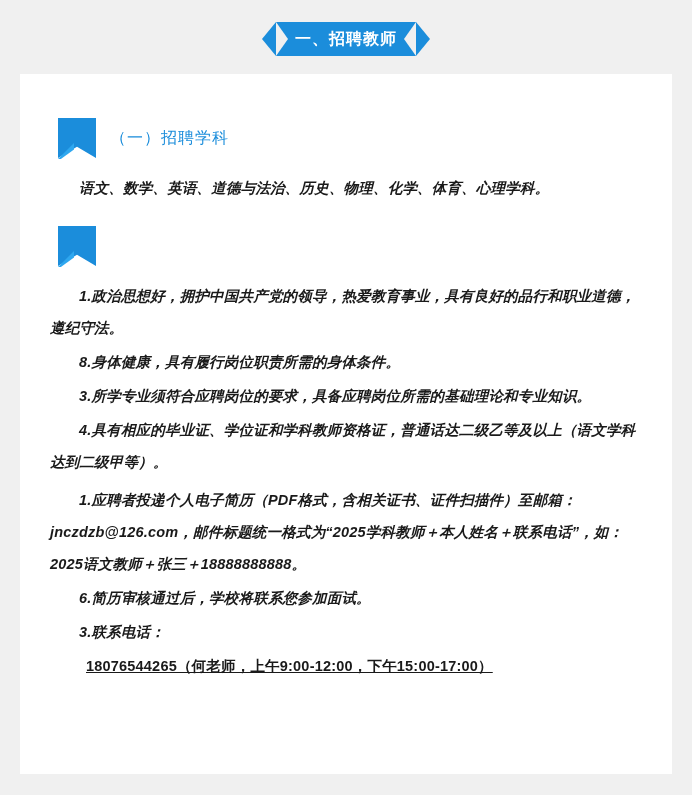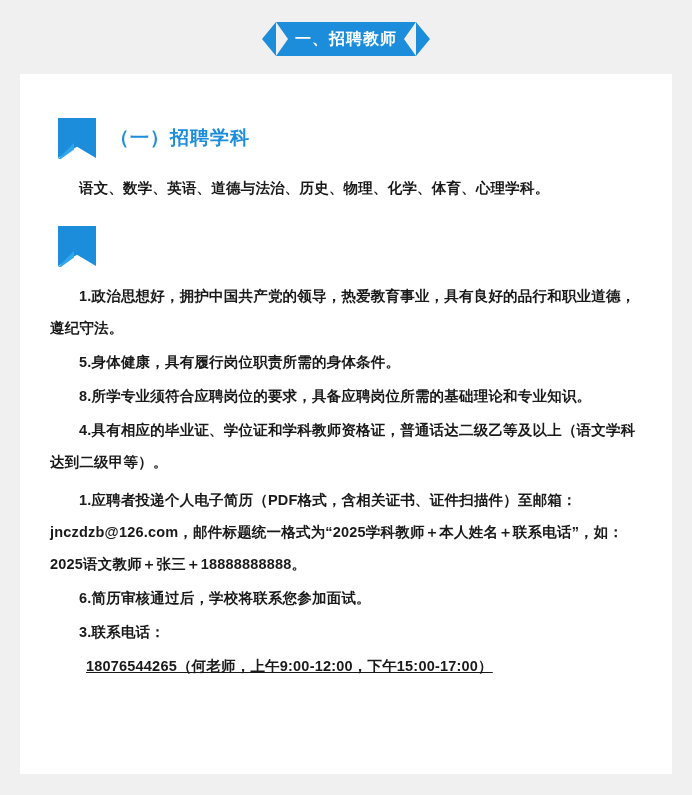--- a/index.html
+++ b/index.html
@@ -114,36 +114,37 @@
     position: absolute;
     left: 0;
     top: 25px;
     width: 16px;
     height: 16px;
     background: #2ea7ef;
     clip-path: polygon(0 100%, 100% 0, 100% 40%, 18% 100%);
   }
   .sec-title {
     color: #1b8ddb;
-    font-size: 19px;
-    font-weight: bold;
+    font-size: 16px;
+    font-weight: normal;
     letter-spacing: 1px;
   }
 
   
   .body-text {
     font-size: 14.5px;
     line-height: 32px;
     font-weight: bold;
     color: #1a1a1a;
     margin: 0 0 2px 0;
     letter-spacing: 0.2px;
   }
   .body-text.indent {
     text-indent: 2em;
+    font-style: italic;
   }
   .pad-left {
     padding-left: 36px;
     text-decoration: underline;
   }
   p {
     margin: 0;
   }
 </style>
 </head>
@@ -173,22 +174,22 @@
     </div>
 
     <div class="section">
       <div class="sec-head">
         <span class="flag">
           <span class="flag-body"></span>
           <span class="flag-tail"></span>
         </span>
       </div>
       <p class="body-text indent">1.政治思想好，拥护中国共产党的领导，热爱教育事业，具有良好的品行和职业道德，遵纪守法。</p>
-      <p class="body-text indent">5.身体健康，具有履行岗位职责所需的身体条件。</p>
-      <p class="body-text indent">8.所学专业须符合应聘岗位的要求，具备应聘岗位所需的基础理论和专业知识。</p>
+      <p class="body-text indent">8.身体健康，具有履行岗位职责所需的身体条件。</p>
+      <p class="body-text indent">3.所学专业须符合应聘岗位的要求，具备应聘岗位所需的基础理论和专业知识。</p>
       <p class="body-text indent">4.具有相应的毕业证、学位证和学科教师资格证，普通话达二级乙等及以上（语文学科达到二级甲等）。</p>
     </div>
 
     <div class="section">
       <p class="body-text indent">1.应聘者投递个人电子简历（PDF格式，含相关证书、证件扫描件）至邮箱：jnczdzb@126.com，邮件标题统一格式为“2025学科教师＋本人姓名＋联系电话”，如：2025语文教师＋张三＋18888888888。</p>
       <p class="body-text indent">6.简历审核通过后，学校将联系您参加面试。</p>
       <p class="body-text indent">3.联系电话：</p>
       <p class="body-text pad-left">18076544265（何老师，上午9:00-12:00，下午15:00-17:00）</p>
     </div>
 

